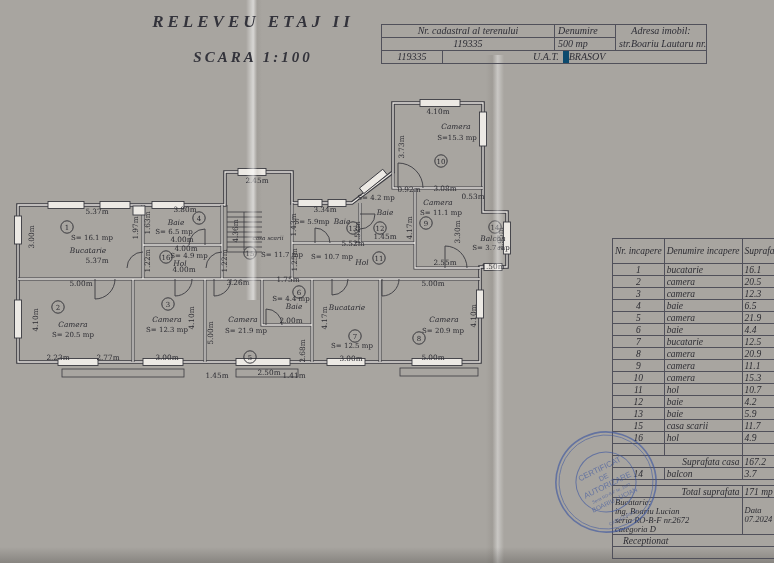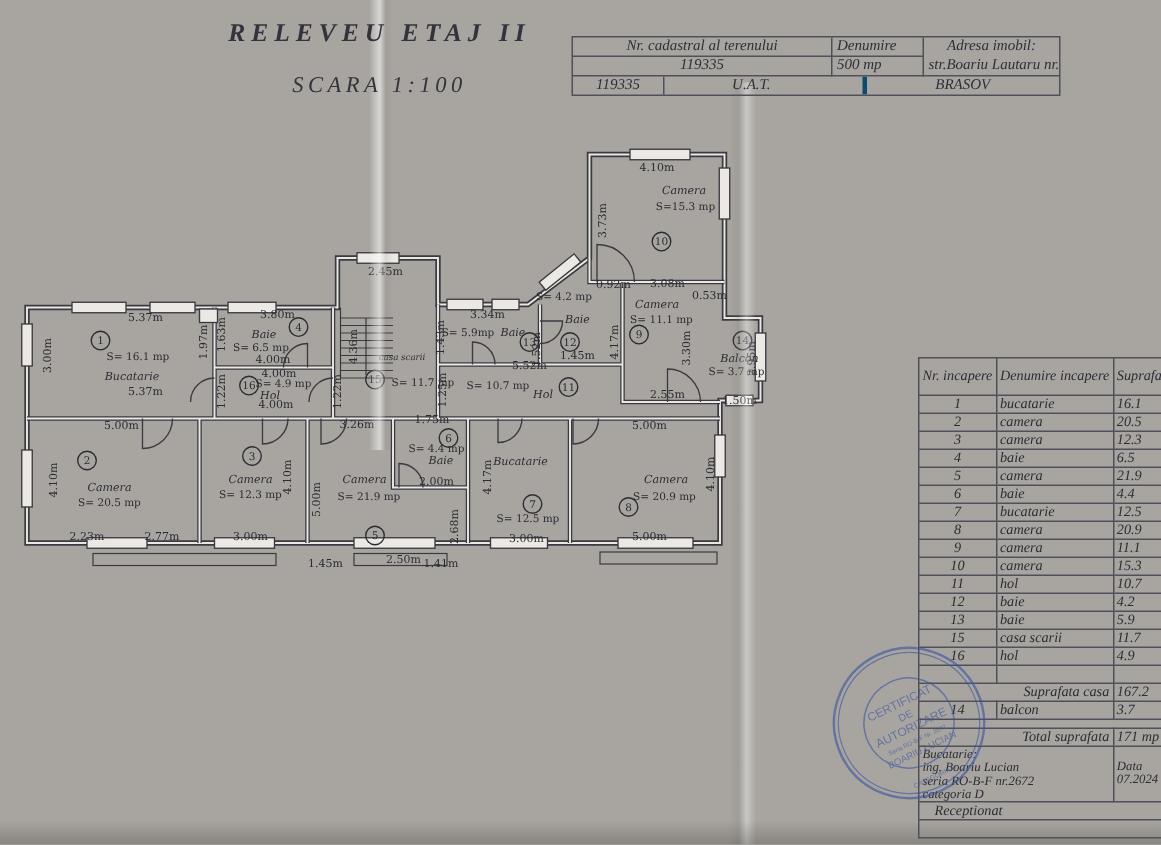--- a/index.html
+++ b/index.html
@@ -12,21 +12,21 @@
   #fold-a{left:246px;top:0;width:16px;height:300px;
     background:linear-gradient(90deg,transparent,rgba(255,255,255,.55) 45%,rgba(120,115,110,.14) 70%,transparent);}
   #fold-b{left:486px;top:55px;width:18px;height:508px;
     background:linear-gradient(90deg,transparent,rgba(120,115,108,.18) 35%,rgba(255,255,255,.38) 65%,transparent);}
   #shadow-bottom{left:0;bottom:0;width:100%;height:16px;
     background:linear-gradient(to bottom,transparent,rgba(60,58,55,.30));}
 
   
   #title-block{position:absolute;left:128px;top:12px;width:250px;text-align:center;}
   #title-line{font-style:italic;font-weight:bold;font-size:17px;letter-spacing:4px;color:#33333b;}
-  #scale-line{margin-top:17px;font-style:italic;font-weight:normal;font-size:15px;letter-spacing:3px;color:#33333b;}
+  #scale-line{margin-top:17px;font-style:italic;font-weight:bold;font-size:15px;letter-spacing:3px;color:#33333b;}
 
   
   #cad-table{position:absolute;left:381px;top:24px;width:324px;border:1px solid #50505a;
     font-style:italic;font-size:10px;line-height:12px;}
   .cad-row{display:flex;}
   .cad-cell{padding:0 3px;border-right:1px solid #50505a;border-bottom:1px solid #50505a;
     white-space:nowrap;overflow:hidden;}
   .cad-cell.last{border-right:none;}
   .cad-cell.nb{border-bottom:none;}
   .ca{width:166px;} .cb{width:54px;} .cc{flex:1;}
@@ -291,22 +291,22 @@
       <div class="cad-cell cc last t-center nb">Adresa imobil:</div>
     </div>
     <div class="cad-row">
       <div class="cad-cell ca t-center">119335</div>
       <div class="cad-cell cb">500 mp</div>
       <div class="cad-cell cc last">str.Boariu Lautaru nr.1</div>
     </div>
     <div class="cad-row">
       <div class="cad-cell cb nb t-center">119335</div>
       <div class="cad-cell cc last nb" style="display:flex;padding:0;">
-        <div style="width:44%;text-align:center;padding-right:16px;border-right:3px solid #0c4a6e;">U.A.T.</div>
-        <div style="flex:1;text-align:center;">BRASOV</div>
+        <div style="width:44%;text-align:right;padding-right:4px;border-right:6px solid #0c4a6e;">U.A.T.</div>
+        <div style="flex:1;">BRASOV</div>
       </div>
     </div>
   </div>
 
   <table id="room-table">
     <thead>
       <tr>
         <th class="col-nr">Nr. incapere</th>
         <th class="col-den">Denumire incapere</th>
         <th class="col-sup">Suprafata utila (mp)</th>

